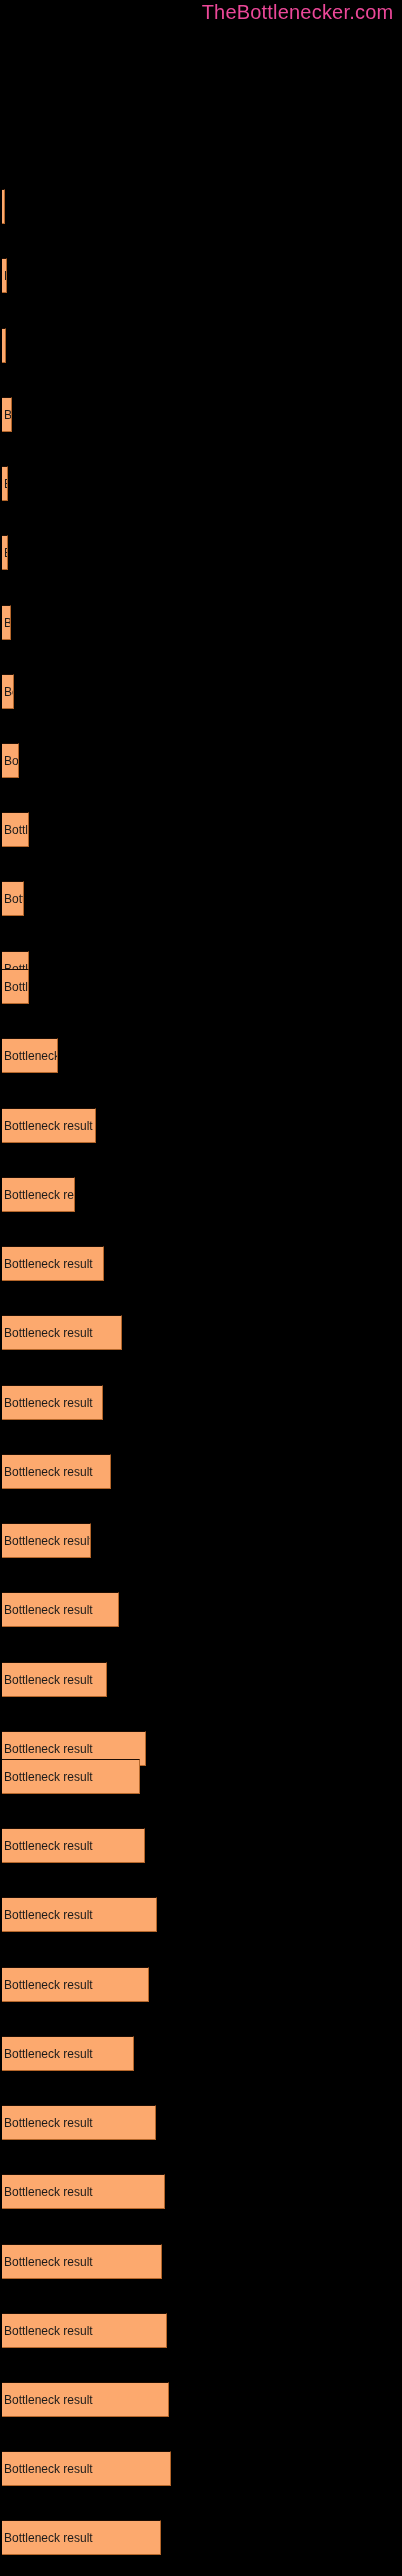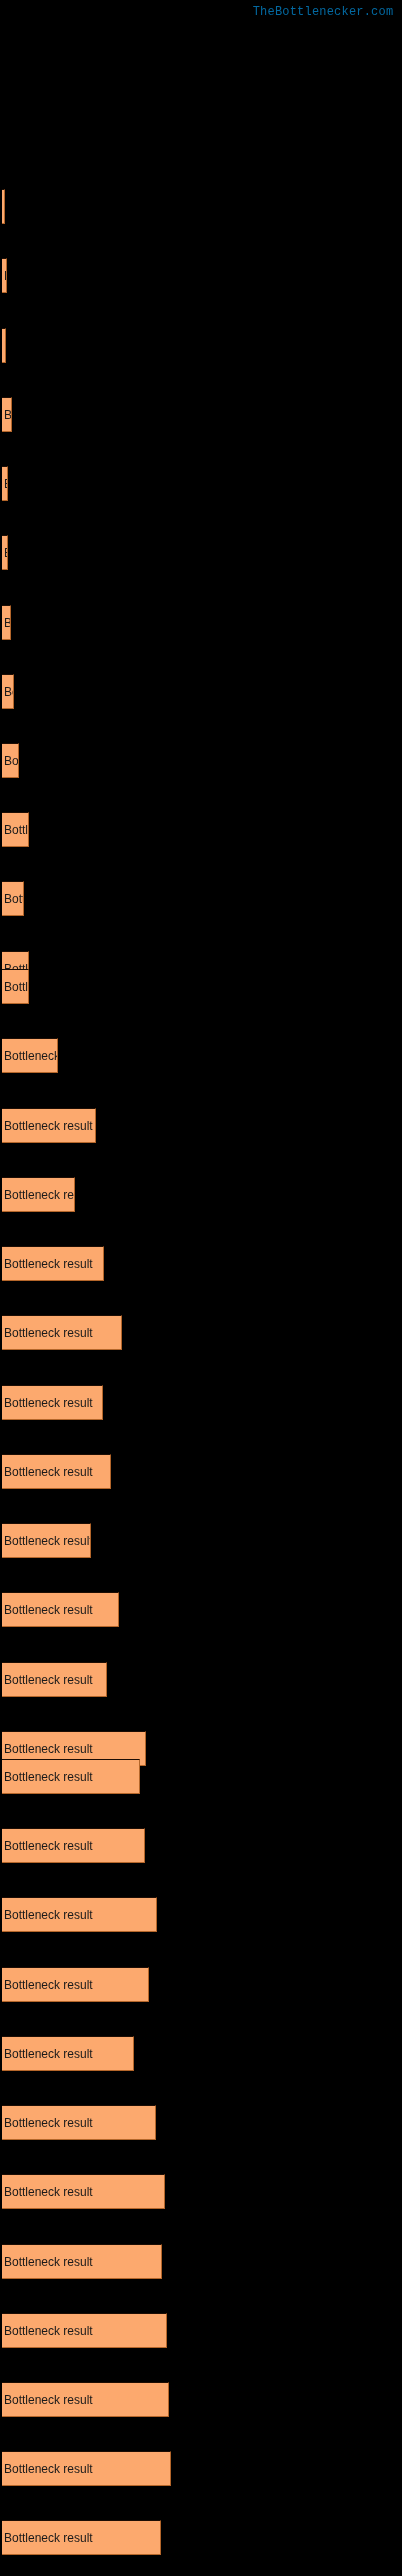--- a/index.html
+++ b/index.html
@@ -18,24 +18,24 @@
     position: absolute;
     left: 0; top: 0;
     width: 403px;
     height: 2576px;
     background: #000000;
   }
   .site-title {
     position: absolute;
     right: 9.7px;
     top: 1.6px;
-    font-family: Liberation Mono, monospace;
-    font-size: 12px;
+    font-family: Liberation Sans, sans-serif;
+    font-size: 20px;
     line-height: 21px;
-    color: #0369a1;
+    color: #ec4899;
     letter-spacing: 0.2px;
     white-space: nowrap;
   }
   .chart-area {
     position: absolute;
     left: 0;
     top: 0;
     width: 403px;
     height: 2576px;
   }

